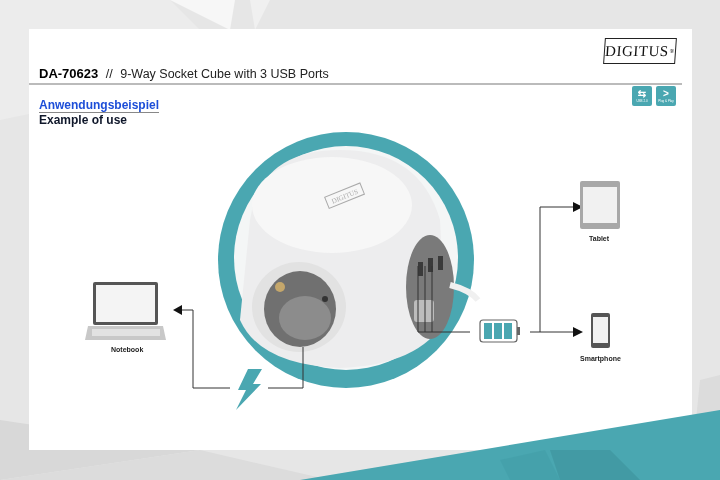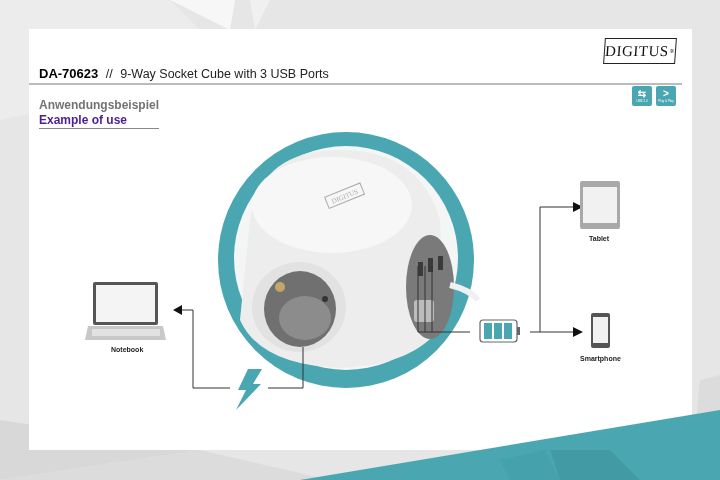--- a/index.html
+++ b/index.html
@@ -5,22 +5,22 @@
   html,body{margin:0;padding:0;}
   body{width:720px;height:480px;position:relative;overflow:hidden;background:#e6e6e6;font-family:"Liberation Sans",sans-serif;}
   .bg{position:absolute;inset:0;}
   .panel{position:absolute;left:29px;top:29px;width:663px;height:421px;background:#fff;}
   .brand{position:absolute;left:604px;top:38px;width:70px;height:24px;border:1px solid #222;transform:skewX(-4deg);display:flex;align-items:center;justify-content:center;font-family:"Liberation Serif",serif;font-size:15px;color:#111;letter-spacing:0.5px;}
   .brand sup{font-size:6px;margin-left:1px;}
   .title{position:absolute;left:39px;top:66px;font-size:12.5px;color:#222;white-space:nowrap;}
   .title .code{color:#000000;font-weight:bold;font-size:13px;}
   .title .sep{margin:0 4px;}
   .hrule{position:absolute;left:29px;top:83px;width:653px;height:2px;background:#bbb;}
-  .sub1{position:absolute;left:39px;top:98px;font-size:12px;font-weight:bold;color:#737373;border-bottom:1px solid #888;padding-bottom:16px;}
-  .sub2{position:absolute;left:39px;top:113px;font-size:12px;font-weight:bold;color:#4c1d95;}
+  .sub1{position:absolute;left:39px;top:98px;font-size:12px;font-weight:bold;color:#1d4ed8;border-bottom:1px solid #888;padding-bottom:0;}
+  .sub2{position:absolute;left:39px;top:113px;font-size:12px;font-weight:bold;color:#0f172a;}
   .badge{position:absolute;top:86px;width:20px;height:20px;background:#4aa7b1;color:#fff;border-radius:2px;display:flex;flex-direction:column;align-items:center;justify-content:center;}
   .badge .g{font-size:10px;line-height:10px;font-weight:bold;}
   .badge .t{font-size:3px;line-height:4px;}
   .lbl{position:absolute;font-size:7px;font-weight:bold;color:#222;}
   svg{position:absolute;left:0;top:0;}
 </style>
 </head>
 <body>
 
 <svg class="bg" width="720" height="480">

